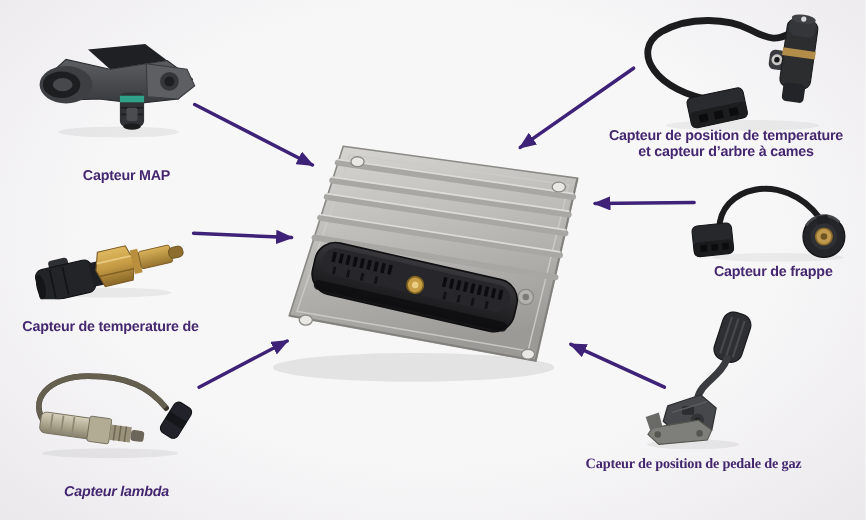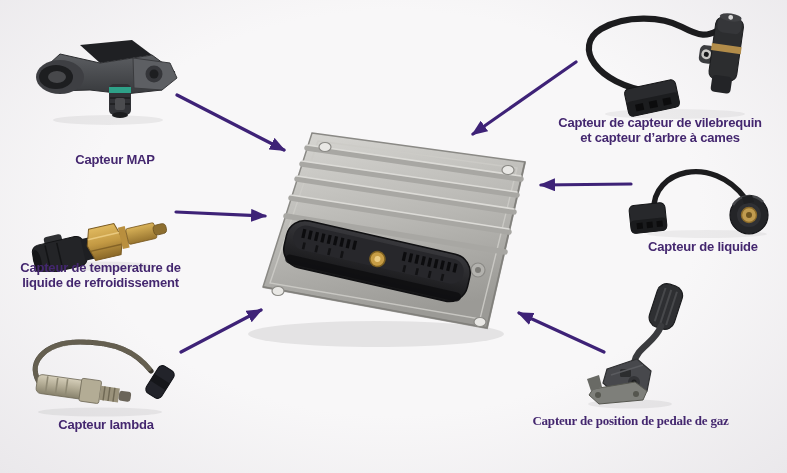--- a/index.html
+++ b/index.html
@@ -174,21 +174,21 @@
       <g transform="translate(87,90) rotate(-12)">
         <rect x="-26" y="-14" width="52" height="28" rx="5" fill="#2a2b2e" stroke="#151517" stroke-width="1"></rect>
         <rect x="-26" y="-1" width="52" height="15" rx="4" fill="#1c1d1f"></rect>
         <rect x="-18" y="3" width="8" height="7" fill="#0c0c0d"></rect>
         <rect x="-4" y="3" width="8" height="7" fill="#0c0c0d"></rect>
         <rect x="10" y="3" width="8" height="7" fill="#0c0c0d"></rect>
       </g>
     </svg>
   </figure>
   <div class="label" style="left:540px;top:115px;width:240px;">
-    <div>Capteur de capteur de vilebrequin</div>
+    <div>Capteur de position de temperature</div>
     <div>et capteur d’arbre à cames</div>
   </div>
 
   <figure class="sensor-figure" style="left:612px;top:152px;">
     <svg width="175" height="88" viewBox="0 0 175 88">
       <ellipse cx="95" cy="82" rx="60" ry="4" fill="#000" opacity="0.05"></ellipse>
       <path d="M42,58 C40,18 100,2 133,46" fill="none" stroke="#1c1c1e" stroke-width="5.4" stroke-linecap="round"></path>
 
       <g transform="translate(36,66) rotate(-6)">
         <rect x="-18" y="-14" width="36" height="28" rx="5" fill="#27282b" stroke="#141517" stroke-width="1"></rect>
@@ -199,21 +199,21 @@
       </g>
 
       <circle cx="137" cy="63" r="19" fill="#242528" stroke="#141518" stroke-width="1.2"></circle>
       <path d="M121,53 A19 19 0 0 1 151,50" fill="none" stroke="#45464a" stroke-width="2.4"></path>
       <circle cx="137" cy="63" r="12" fill="#2f3034"></circle>
       <circle cx="137" cy="63" r="7.5" fill="#c09b4f" stroke="#8a6a2a" stroke-width="1.4"></circle>
       <circle cx="137" cy="63" r="3" fill="#6f5520"></circle>
       <path d="M130,45 L140,43 L142,50 L132,52 Z" fill="#1f2023"></path>
     </svg>
   </figure>
-  <div class="label" style="left:618px;top:239px;width:170px;">Capteur de liquide</div>
+  <div class="label" style="left:618px;top:239px;width:170px;">Capteur de frappe</div>
 
   <figure class="sensor-figure" style="left:26px;top:192px;">
     <svg width="145" height="80" viewBox="0 0 145 80">
       <defs>
         <linearGradient id="brassGrad" x1="0" y1="0" x2="0" y2="1">
           <stop offset="0" stop-color="#e0b95f"></stop>
             <stop offset="0.5" stop-color="#c49a44"></stop>
             <stop offset="1" stop-color="#8a6828"></stop>
         </linearGradient>
         <linearGradient id="brassGrad2" x1="0" y1="0" x2="0" y2="1">
@@ -231,23 +231,22 @@
         <rect x="56" y="44" width="10" height="22" fill="#1e1f22"></rect>
         <polygon points="66,36 92,36 97,52 92,68 66,68 61,52" fill="url(#brassGrad)" stroke="#7a5a22" stroke-width="1"></polygon>
         <line x1="63" y1="46" x2="95" y2="46" stroke="#f0d28a" stroke-width="1.6" opacity="0.8"></line>
         <line x1="63" y1="58" x2="95" y2="58" stroke="#7a5a22" stroke-width="1.4" opacity="0.8"></line>
         <rect x="95" y="41" width="7" height="22" fill="#b98f3e"></rect>
         <rect x="102" y="44" width="29" height="16" rx="2" fill="url(#brassGrad2)" stroke="#7a5a22" stroke-width="0.8"></rect>
         <rect x="129" y="47" width="13" height="10" rx="4" fill="#8d6e2f" stroke="#6d5323" stroke-width="0.8"></rect>
       </g>
     </svg>
   </figure>
-  <div class="label" style="left:8px;top:260px;width:185px;">
+  <div class="label" style="left:8px;top:289px;width:185px;">
     <div>Capteur de temperature de</div>
-    <div>liquide de refroidissement</div>
   </div>
 
   <figure class="sensor-figure" style="left:20px;top:334px;">
     <svg width="170" height="84" viewBox="0 0 170 84">
       <defs>
         <linearGradient id="metalGrad" x1="0" y1="0" x2="0" y2="1">
           <stop offset="0" stop-color="#d6cfba"></stop>
             <stop offset="0.5" stop-color="#b1aa93"></stop>
             <stop offset="1" stop-color="#87816c"></stop>
         </linearGradient>
@@ -266,21 +265,21 @@
         <line x1="89" y1="49" x2="89" y2="63" stroke="#6f6854" stroke-width="1.4"></line>
         <line x1="94" y1="49" x2="94" y2="63" stroke="#6f6854" stroke-width="1.4"></line>
         <rect x="99" y="51" width="12" height="10" rx="3" fill="#6b655a"></rect>
       </g>
       <g transform="translate(140,48) rotate(32)">
         <rect x="-9" y="-16" width="18" height="32" rx="5" fill="#22232a" stroke="#111217" stroke-width="1"></rect>
         <rect x="-9" y="-4" width="18" height="8" fill="#15161a"></rect>
       </g>
     </svg>
   </figure>
-  <div class="label" style="left:26px;top:417px;width:160px;">Capteur lambda</div>
+  <div class="label" style="left:26px;top:439px;width:160px;font-style:italic;">Capteur lambda</div>
 
   <figure class="sensor-figure" style="left:585px;top:283px;">
     <svg width="145" height="128" viewBox="0 0 145 128">
       <ellipse cx="45" cy="121" rx="42" ry="4.5" fill="#000" opacity="0.06"></ellipse>
 
       <g transform="translate(81,23) rotate(18)">
         <rect x="-13" y="-22" width="26" height="45" rx="10" fill="#2e2f32" stroke="#1b1c1e" stroke-width="1.2"></rect>
         <line x1="-6" y1="-17" x2="-6" y2="18" stroke="#47484b" stroke-width="2"></line>
         <line x1="0" y1="-17" x2="0" y2="18" stroke="#47484b" stroke-width="2"></line>
         <line x1="6" y1="-17" x2="6" y2="18" stroke="#47484b" stroke-width="2"></line>

